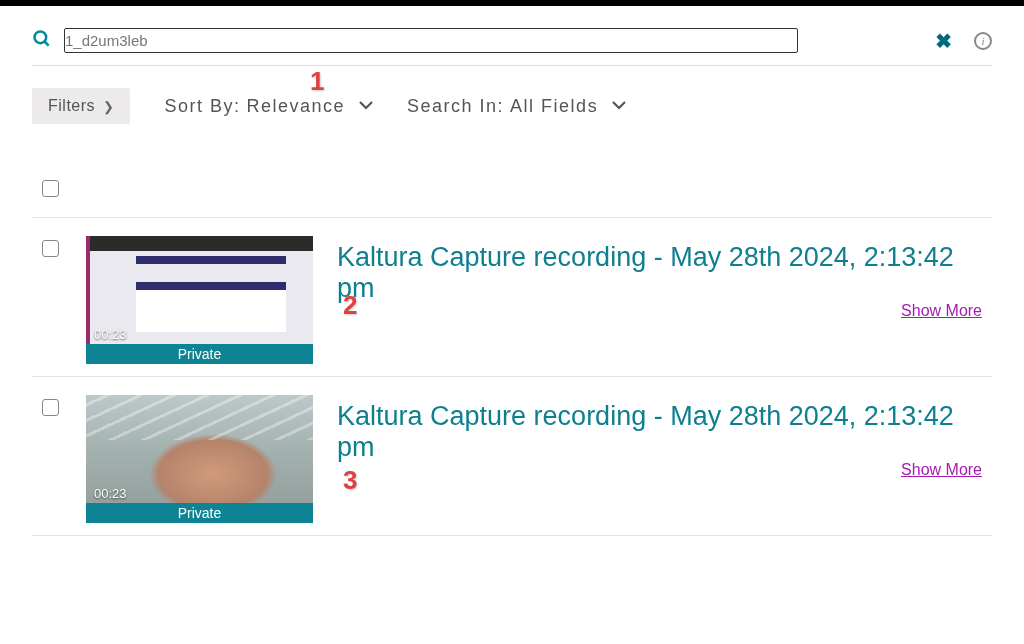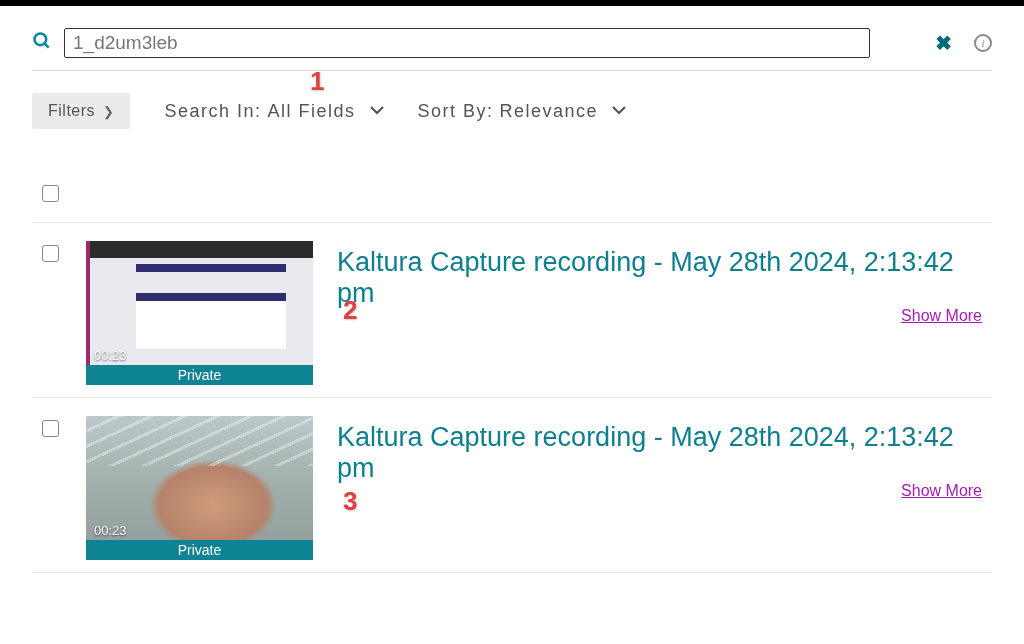--- a/index.html
+++ b/index.html
@@ -36,25 +36,25 @@
       align-items: center;
       gap: 0;
       margin-bottom: 8px;
       padding-bottom: 4px;
     }
     .search-icon {
       color: #008a9b;
       margin-right: 12px;
     }
     .search-input {
-      width: 806px;
-      padding: 3px 8px;
+      width: 734px;
+      padding: 3px 0;
       border: 1.5px solid #333;
       border-radius: 2px;
-      font-size: 19px;
+      font-size: 15px;
       color: #777;
       outline: none;
     }
     .search-actions {
       margin-left: auto;
       display: flex;
       align-items: center;
       gap: 22px;
     }
     .clear-icon { color: #006a7a; font-size: 20px; font-weight: bold; }
@@ -118,21 +118,21 @@
       display: flex;
       align-items: flex-start;
       gap: 24px;
       padding: 18px 10px 12px 10px;
       border-bottom: 1px solid #e3e3e3;
       position: relative;
     }
     .media-checkbox-col { width: 20px; padding-top: 4px; }
     .thumbnail {
       width: 227px;
-      height: 144px;
+      height: 128px;
       position: relative;
       overflow: hidden;
       background: #0369a1;
       padding-left: 8px;
     }
     .thumb-screenshot {
       position: absolute; inset: 0;
       background: linear-gradient(to bottom, #2b2b2b 0%, #2b2b2b 12%, #e9e9ef 12%, #e9e9ef 100%);
     }
     .thumb-screenshot::before {
@@ -230,38 +230,38 @@
 
   <hr class="divider">
 
   <div class="filter-row">
     <button class="filter-btn">
       <span>Filters</span>
       <span class="chevron-right">❯</span>
     </button>
 
     <span class="dropdown-link">
+      <span>Sort By:</span>
+      <span style="margin-left:-8px;">Relevance</span>
+      <span class="chevron-down">
+        <svg width="14" height="10" viewBox="0 0 14 10">
+            <path d="M1 2 L7 8 L13 2" fill="none" stroke="#555" stroke-width="2.2"></path>
+          </svg>
+      </span>
+    </span>
+
+    <span class="dropdown-link">
       <span>Search In:</span>
       <span style="margin-left:-8px;">All Fields</span>
       <span class="chevron-down">
         <svg width="14" height="10" viewBox="0 0 14 10">
             <path d="M1 2 L7 8 L13 2" fill="none" stroke="#555" stroke-width="2.2"></path>
           </svg>
       </span>
     </span>
-
-    <span class="dropdown-link">
-      <span>Sort By:</span>
-      <span style="margin-left:-8px;">Relevance</span>
-      <span class="chevron-down">
-        <svg width="14" height="10" viewBox="0 0 14 10">
-            <path d="M1 2 L7 8 L13 2" fill="none" stroke="#555" stroke-width="2.2"></path>
-          </svg>
-      </span>
-    </span>
   </div>
 
   <div class="select-all-row">
     <span class="checkbox"></span>
   </div>
 
   <div class="media-item">
     <div class="media-checkbox-col">
       <span class="checkbox"></span>
     </div>

